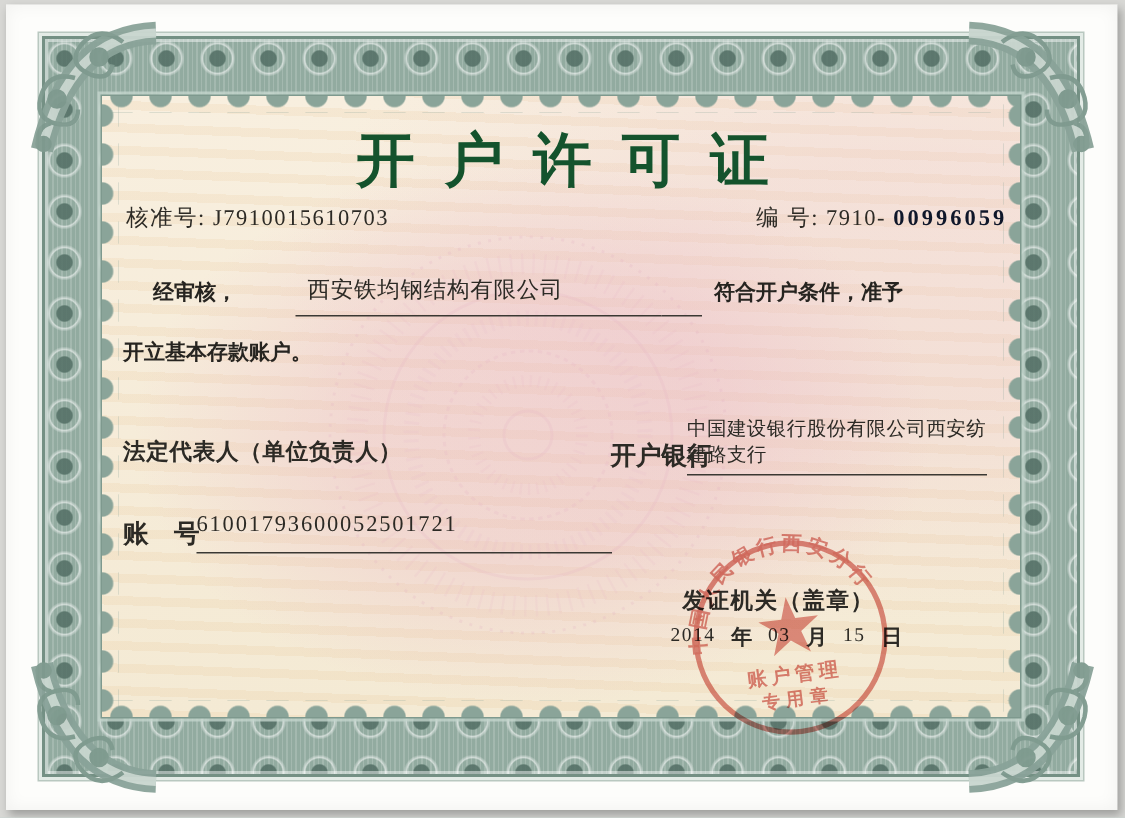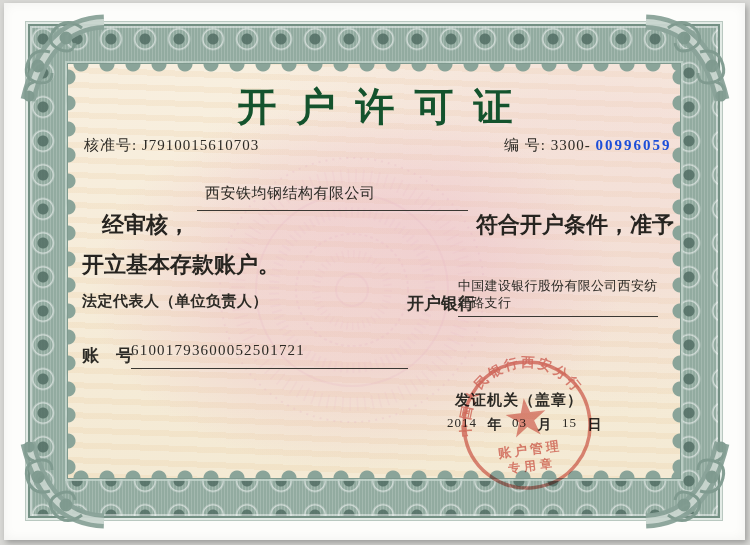--- a/index.html
+++ b/index.html
@@ -64,23 +64,23 @@
   
   .content{position:absolute;inset:0;color:#2c2a25;}
   .title{
     position:absolute;left:0;right:0;top:80px;text-align:center;
     font-size:39px;font-weight:700;letter-spacing:20px;padding-left:20px;
     color:#14532d;
   }
   .meta-row{position:absolute;top:136px;font-size:15px;letter-spacing:1px;}
   .approval{left:84px;}
   .serial{left:504px;}
-  .serial .red{color:#1d4ed8;font-weight:600;letter-spacing:2px;}
+  .serial .red{color:#0f172a;font-weight:600;letter-spacing:2px;}
   .stmt{position:absolute;top:184px;left:0;right:0;height:32px;}
-  .big{font-size:22px;font-weight:700;color:#262420;margin-top:24px;}
+  .big{font-size:14px;font-weight:700;color:#262420;}
   .stmt-prefix{position:absolute;left:102px;top:2px;}
   .fill-line{border-bottom:1.5px solid #3a3833;position:absolute;}
   .company-box{left:197px;top:0;width:236px;height:26px;font-size:15px;padding-left:8px;letter-spacing:.5px;}
   .short-line{left:441px;top:0;width:27px;height:26px;}
   .stmt-suffix{position:absolute;left:476px;top:2px;}
   .stmt2{position:absolute;left:82px;top:226px;}
   .row3-label{position:absolute;left:82px;top:292px;font-size:15px;font-weight:700;letter-spacing:.5px;}
   .rep-box{left:268px;top:290px;width:106px;height:22px;font-size:14px;padding-left:6px;}
   .bank-label{position:absolute;left:407px;top:292px;font-size:17px;font-weight:700;}
   .bank-box{left:458px;top:277px;width:200px;height:39px;font-size:13px;line-height:17px;letter-spacing:.3px;}
@@ -175,21 +175,21 @@
   <div class="content">
     <div class="title">开户许可证</div>
 
     <div class="meta-row approval">
       <span>核准号:</span>
       <span>J7910015610703</span>
     </div>
 
     <div class="meta-row serial">
       <span>编 号:</span>
-      <span>3300-</span>
+      <span>7910-</span>
       <span class="red">00996059</span>
     </div>
 
     <div class="stmt">
       <span class="big stmt-prefix">经审核，</span>
       <span class="fill-line company-box">西安铁均钢结构有限公司</span>
       <span class="fill-line short-line"></span>
       <span class="big stmt-suffix">符合开户条件，准予</span>
     </div>
 

